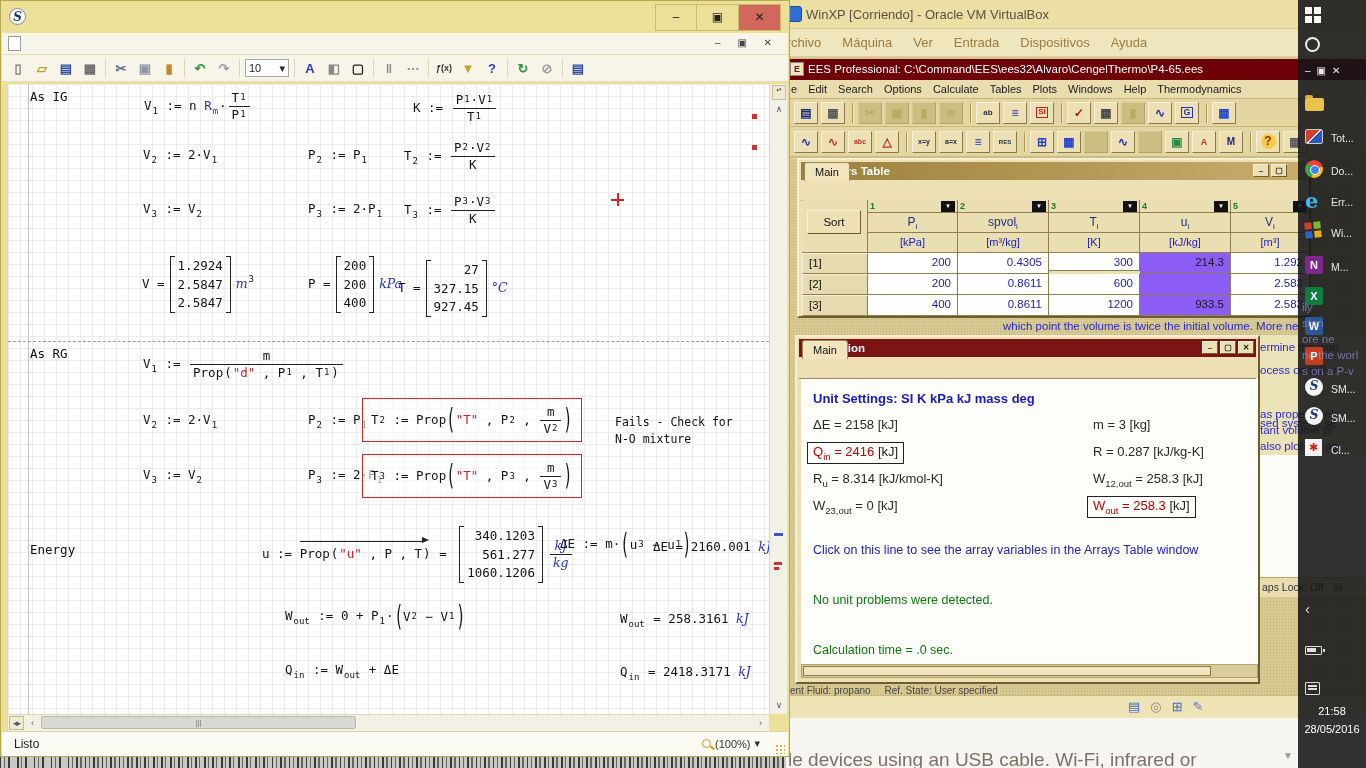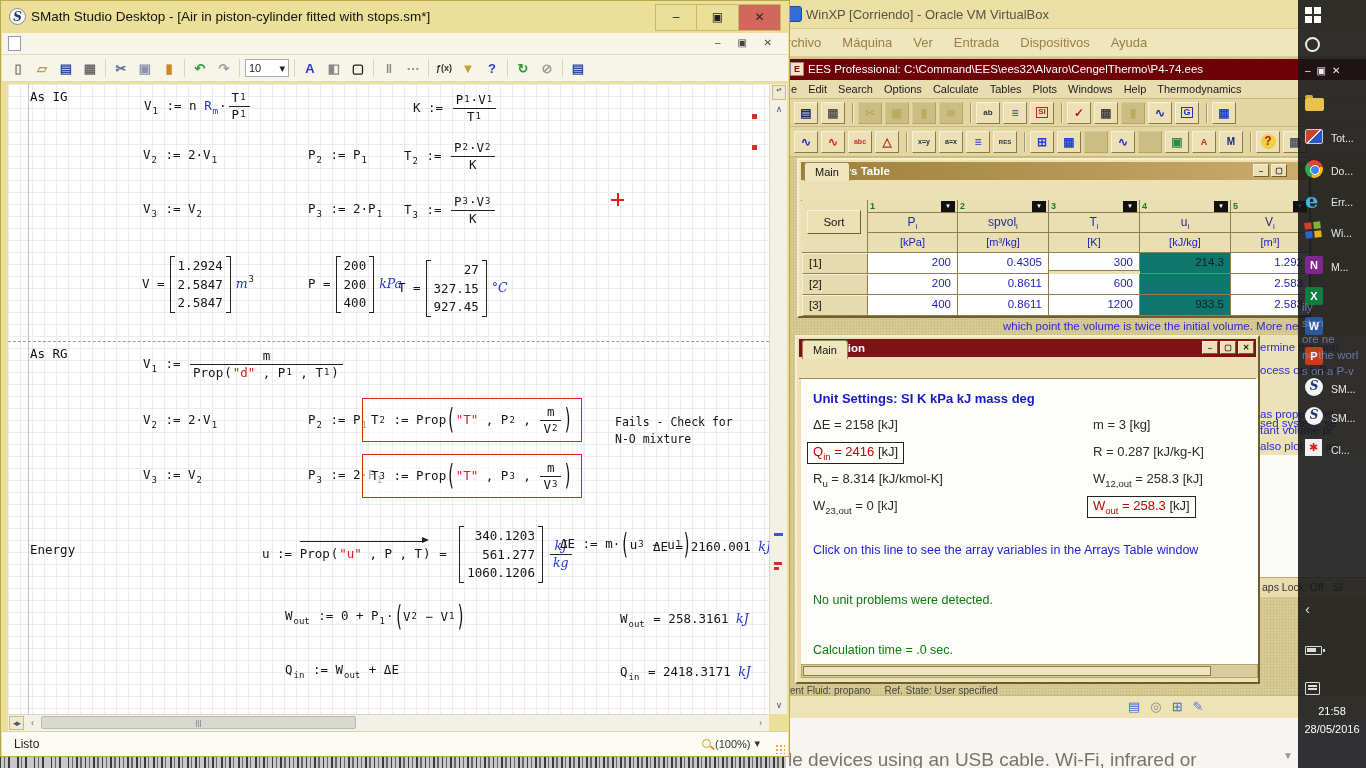--- a/index.html
+++ b/index.html
@@ -32,21 +32,21 @@
 .wico{position:absolute;left:5px;top:4px;width:12px;height:12px;background:#f2e6c2;border:1px solid #777;color:#7c1113;font-size:8px;font-weight:bold;text-align:center;line-height:11px}
 .wbtns{position:absolute;top:4px;display:flex;gap:2px}
 .wbtn{width:16px;height:13px;background:#ece0b4;border:1px solid;border-color:#f8f0d8 #6e5e2e #6e5e2e #f8f0d8;font-size:8px;line-height:11px;text-align:center;color:#222;font-weight:bold}
 .tabstrip{position:absolute;left:2px;right:2px;height:21px;background:#ece0b4;border-bottom:1px solid #9a8a55}
 .tab{position:absolute;left:5px;top:2px;width:46px;height:19px;background:#f0e5bd;border:1px solid #9a8a55;border-bottom:none;border-radius:3px 3px 0 0;font-size:11px;text-align:center;line-height:18px;color:#111}
 
 #arrays-body .cell{position:absolute;border-right:1px solid #8f7f4f;border-bottom:1px solid #8f7f4f;font-size:11.5px}
 .hdrcell{background:#eadfb2;color:#203080;text-align:center}
 .unitcell{background:#eadfb2;color:#2020c0;text-align:center}
 .datacell{background:#fff;color:#2020c0;text-align:right;padding-right:6px}
-.datacell.gold{background:#0f766e;color:#1a1a1a}
+.datacell.gold{background:#8b5cf6;color:#1a1a1a}
 .rowhdr{background:#e6dbae;border:1px solid;border-color:#f8f0d8 #8a7a4a #8a7a4a #f8f0d8;color:#111;font-size:11px;padding-left:6px}
 .colnum{position:absolute;color:#1a7a1a;font-size:9px;font-weight:bold}
 .ddbtn{position:absolute;width:14px;height:11px;background:#111;color:#fff;font-size:6px;text-align:center;line-height:11px}
 .sortbtn{position:absolute;background:#ece0b4;border:1px solid;border-color:#f8f0d8 #6e5e2e #6e5e2e #f8f0d8;font-size:11.5px;text-align:center;color:#111}
 
 #sol-body{position:absolute;left:4px;top:42px;width:457px;height:285px;background:#fdfdfa}
 .sol-head{position:absolute;color:#1818c8;font-weight:bold;font-size:13px}
 .svar{position:absolute;font-size:13px;color:#2a2a2a;white-space:nowrap}
 .svar sub{font-size:9.5px}
 .svar.red{color:#c00000}
@@ -174,21 +174,21 @@
 <div class="vbx-icon"></div>
 <div class="abs" id="vbox-menu">
     <span class="mi">Archivo</span>
     <span class="mi">Máquina</span>
     <span class="mi">Ver</span>
     <span class="mi">Entrada</span>
     <span class="mi">Dispositivos</span>
     <span class="mi">Ayuda</span>
   </div>
 <div class="abs" id="guest"></div>
-<div class="abs" id="ees-titlebar">EES Professional:  C:\Command\EES\ees32\Alvaro\CengelThermo\P4-74.ees</div>
+<div class="abs" id="ees-titlebar">EES Professional:  C:\Command\EES\ees32\Alvaro\CengelThermo\P4-65.ees</div>
 <div class="ees-app-icon">E</div>
 <div class="abs" id="ees-menu">
     <span class="mi">e</span>
     <span class="mi">Edit</span>
     <span class="mi">Search</span>
     <span class="mi">Options</span>
     <span class="mi">Calculate</span>
     <span class="mi">Tables</span>
     <span class="mi">Plots</span>
     <span class="mi">Windows</span>
@@ -420,21 +420,20 @@
   <span style="color:#3a6ac8">⊞</span>
   <span style="color:#5a7ac8">✎</span>
 </div>
 <div class="abs" id="webpage">
   <div class="l2">le devices using an USB cable. Wi-Fi, infrared or</div>
   <div class="scr">▼</div>
 </div>
 <div class="abs" id="bottom-blur"></div>
 
 <div class="abs" id="smath">
-  <div id="sm-title">SMath Studio Desktop - [Air in piston-cylinder fitted with stops.sm*]</div>
   <div class="sm-logo">S</div>
   <div id="sm-btns">
     <div class="sm-btn">–</div>
     <div class="sm-btn">▣</div>
     <div class="sm-btn close">✕</div>
   </div>
   <div id="sm-menubar">
     <span class="sm-doc-icon"></span>
   </div>
   <div id="sm-childbtns">– ▣ ✕</div>

